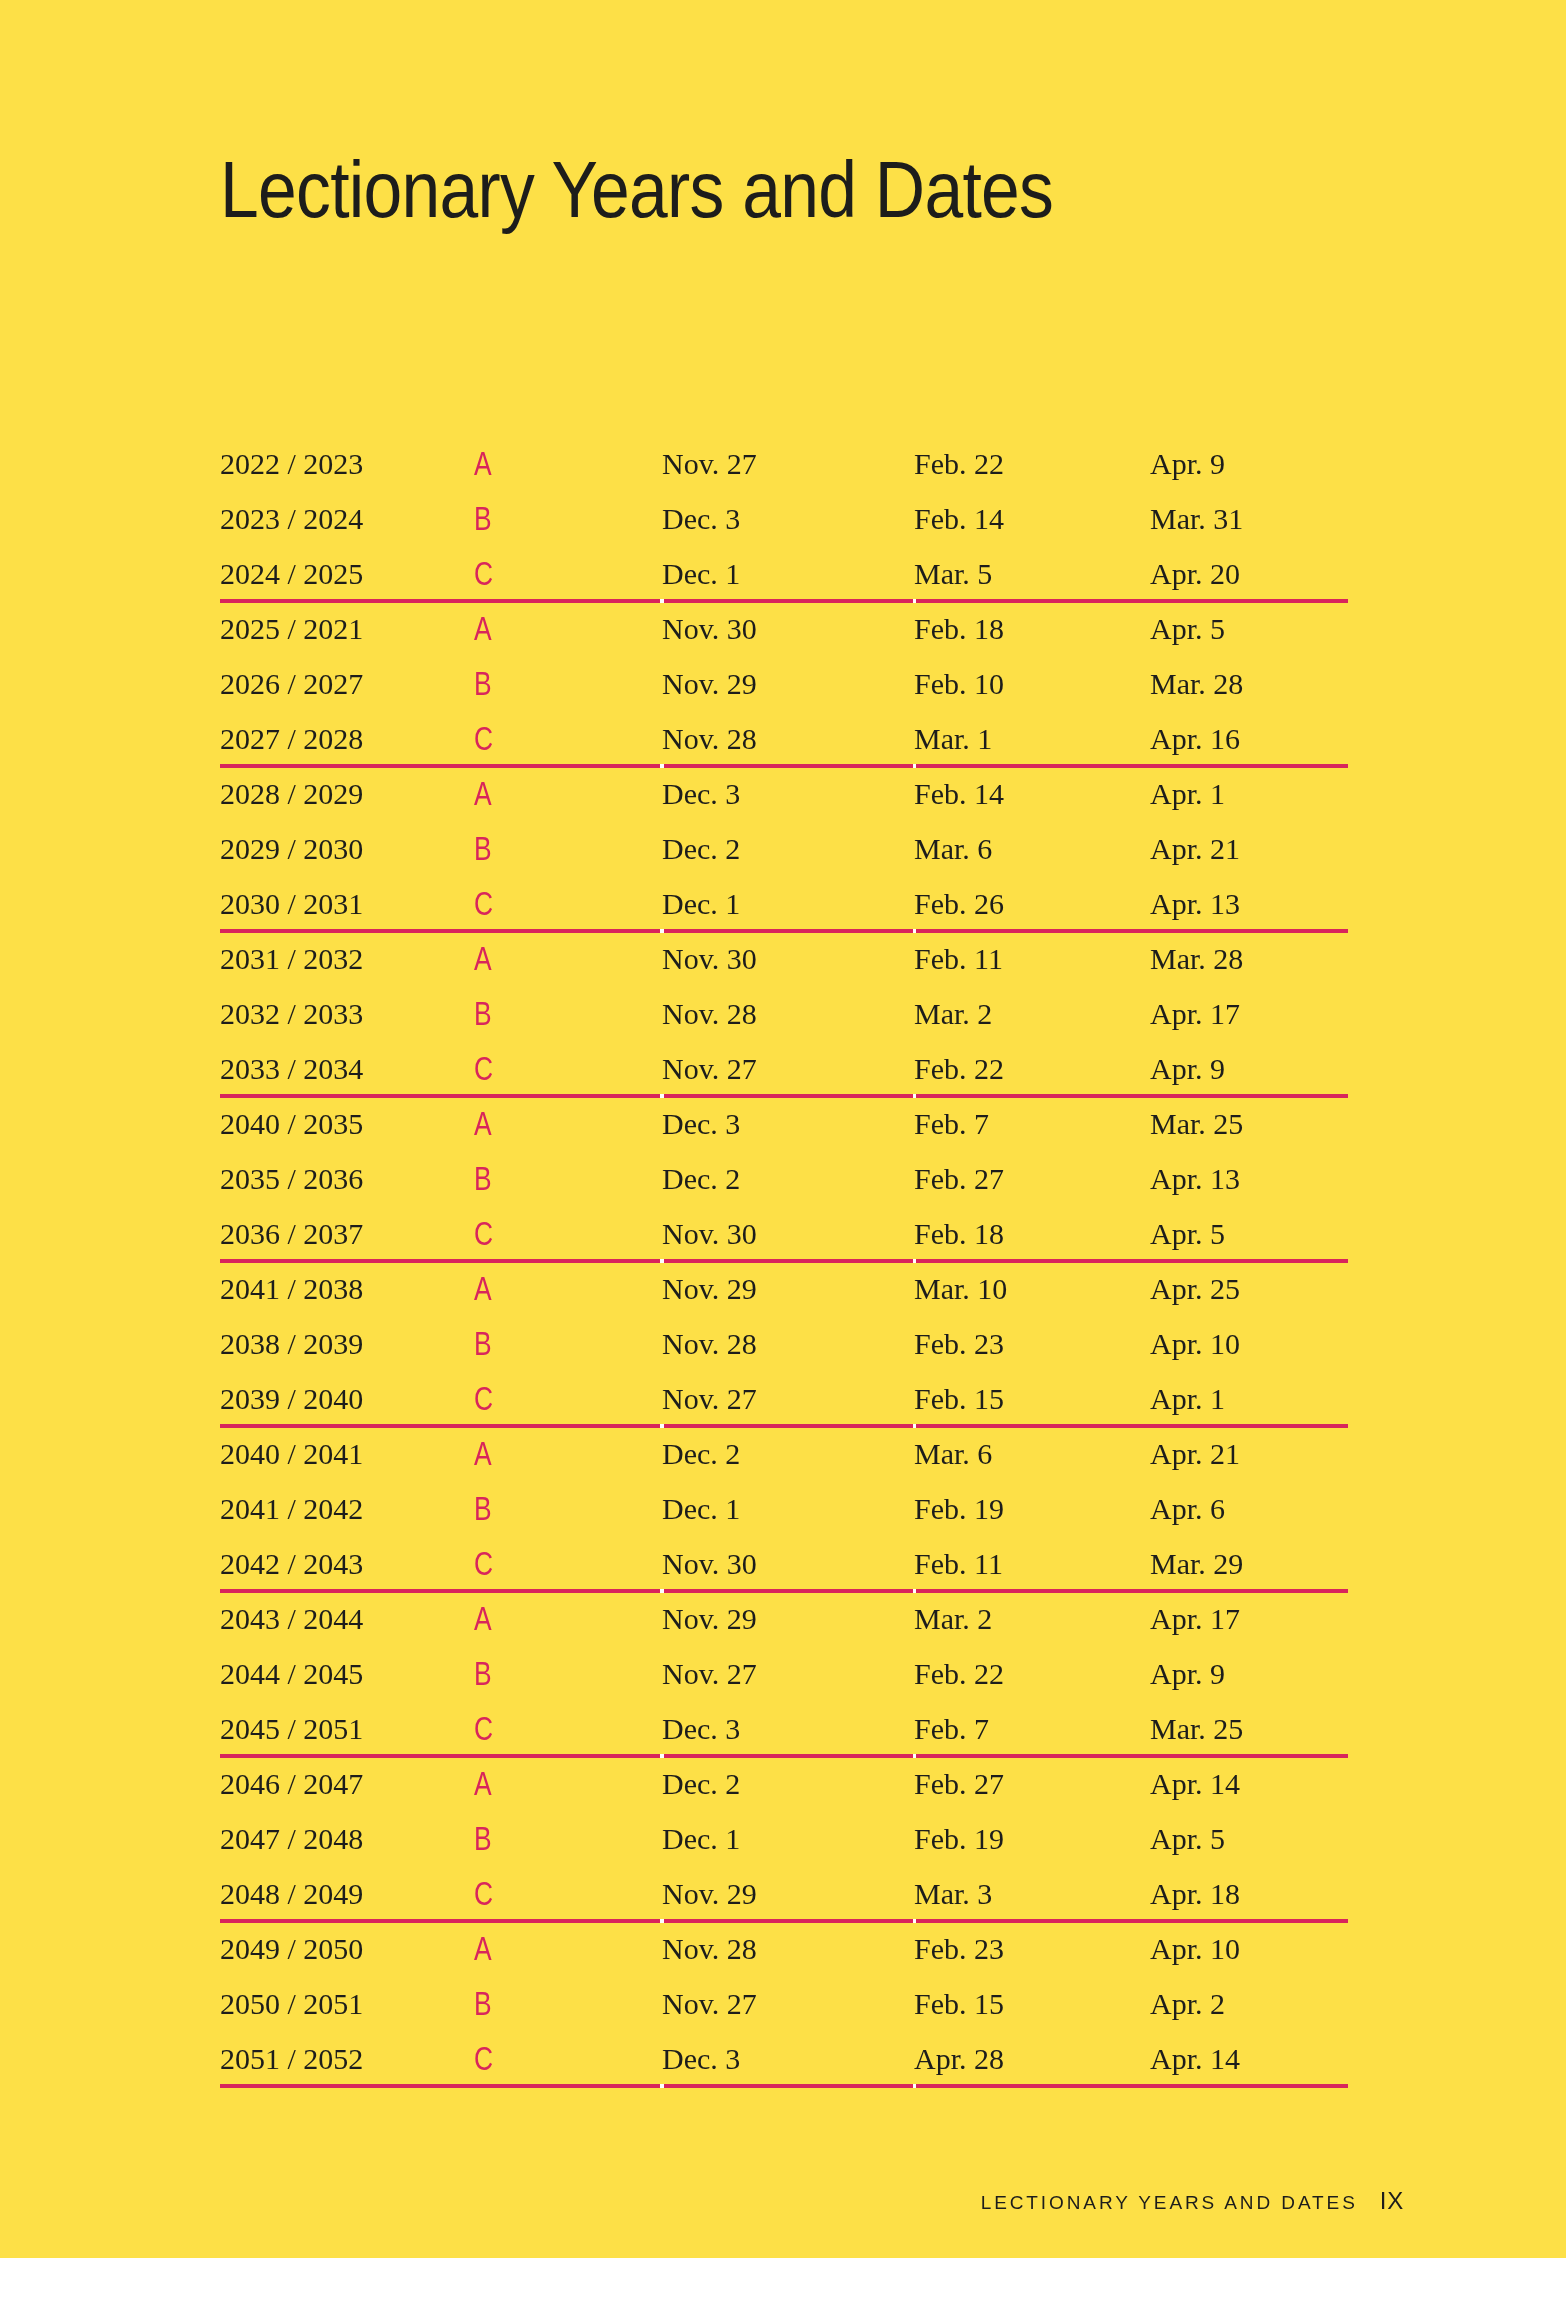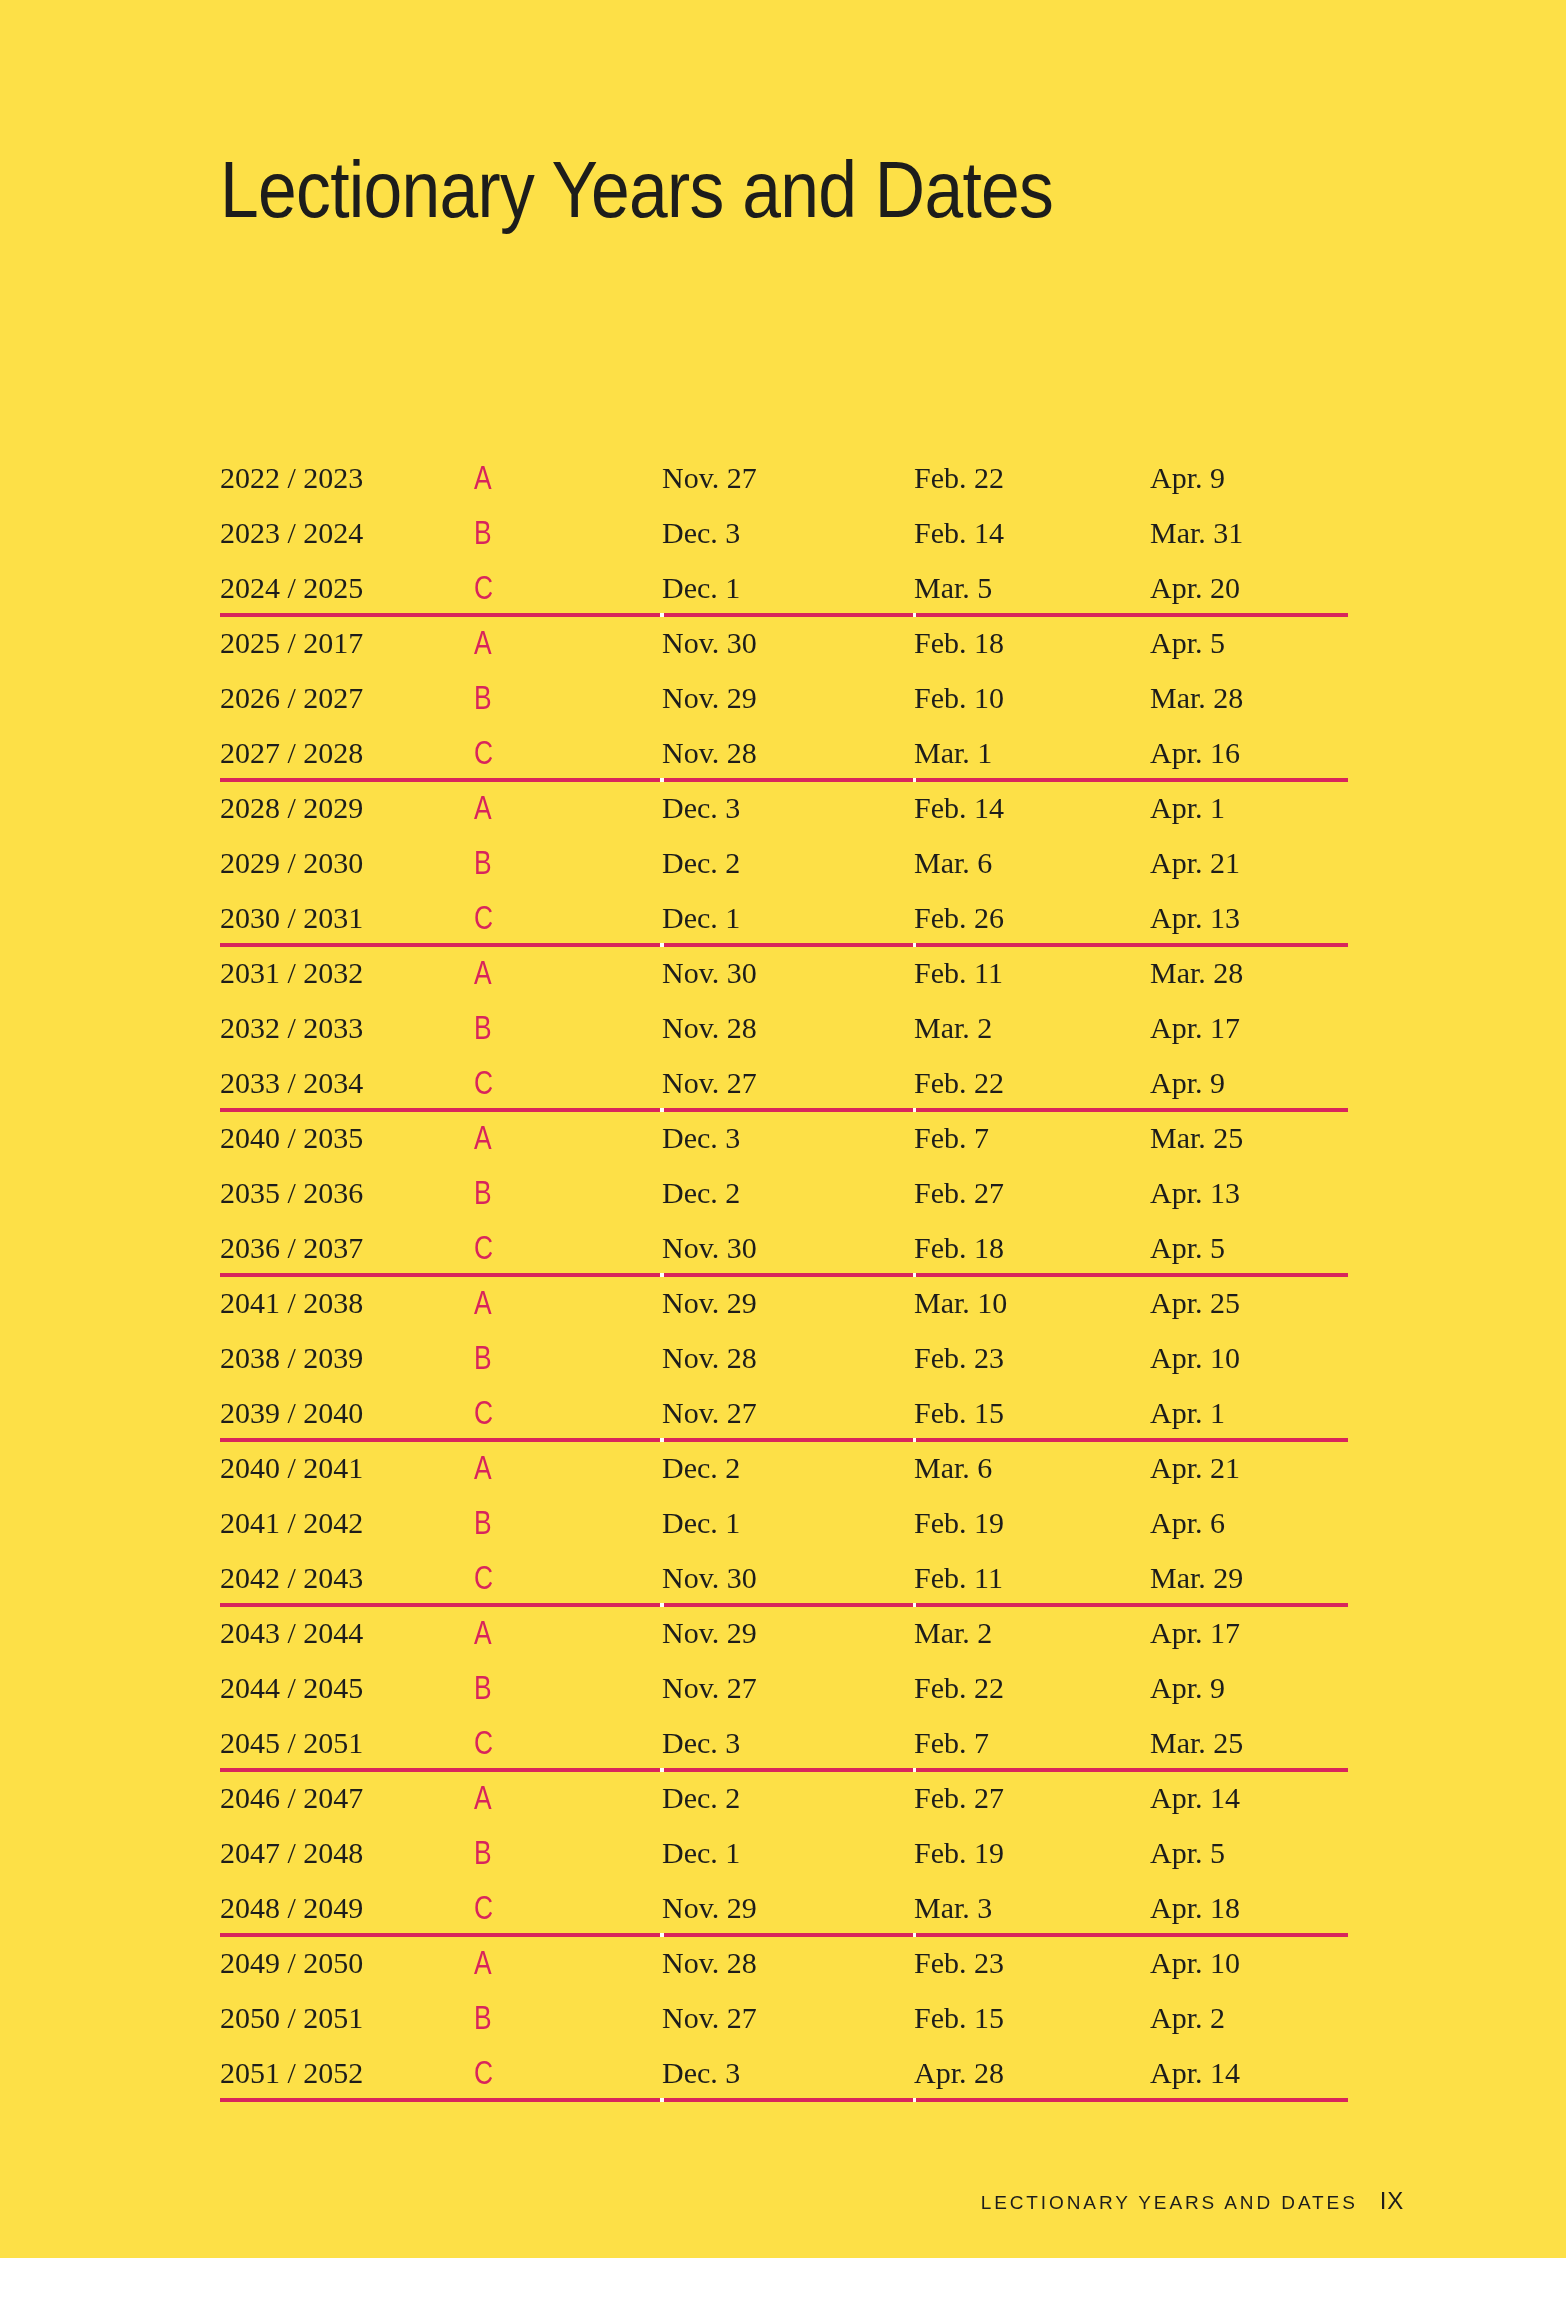--- a/index.html
+++ b/index.html
@@ -37,21 +37,21 @@
     font-weight:bold;
     font-size:28px;
     line-height:32px;
     transform:scaleX(0.82);
     transform-origin:left top;
     white-space:nowrap;
   }
   .tbody{
     position:absolute;
     left:220px;
-    top:450px;
+    top:436px;
     width:1128px;
   }
   .group{position:relative;}
   .group::after{
     content:"";
     position:absolute;
     left:0;
     bottom:-1.7px;
     width:1128px;
     height:3.3px;
@@ -125,21 +125,21 @@
         <div class="row">
           <div class="cell">2024 / 2025</div>
           <div class="cell letter">C</div>
           <div class="cell">Dec. 1</div>
           <div class="cell">Mar. 5</div>
           <div class="cell">Apr. 20</div>
         </div>
       </div>
       <div class="group">
         <div class="row">
-          <div class="cell">2025 / 2017</div>
+          <div class="cell">2025 / 2021</div>
           <div class="cell letter">A</div>
           <div class="cell">Nov. 30</div>
           <div class="cell">Feb. 18</div>
           <div class="cell">Apr. 5</div>
         </div>
         <div class="row">
           <div class="cell">2026 / 2027</div>
           <div class="cell letter">B</div>
           <div class="cell">Nov. 29</div>
           <div class="cell">Feb. 10</div>

